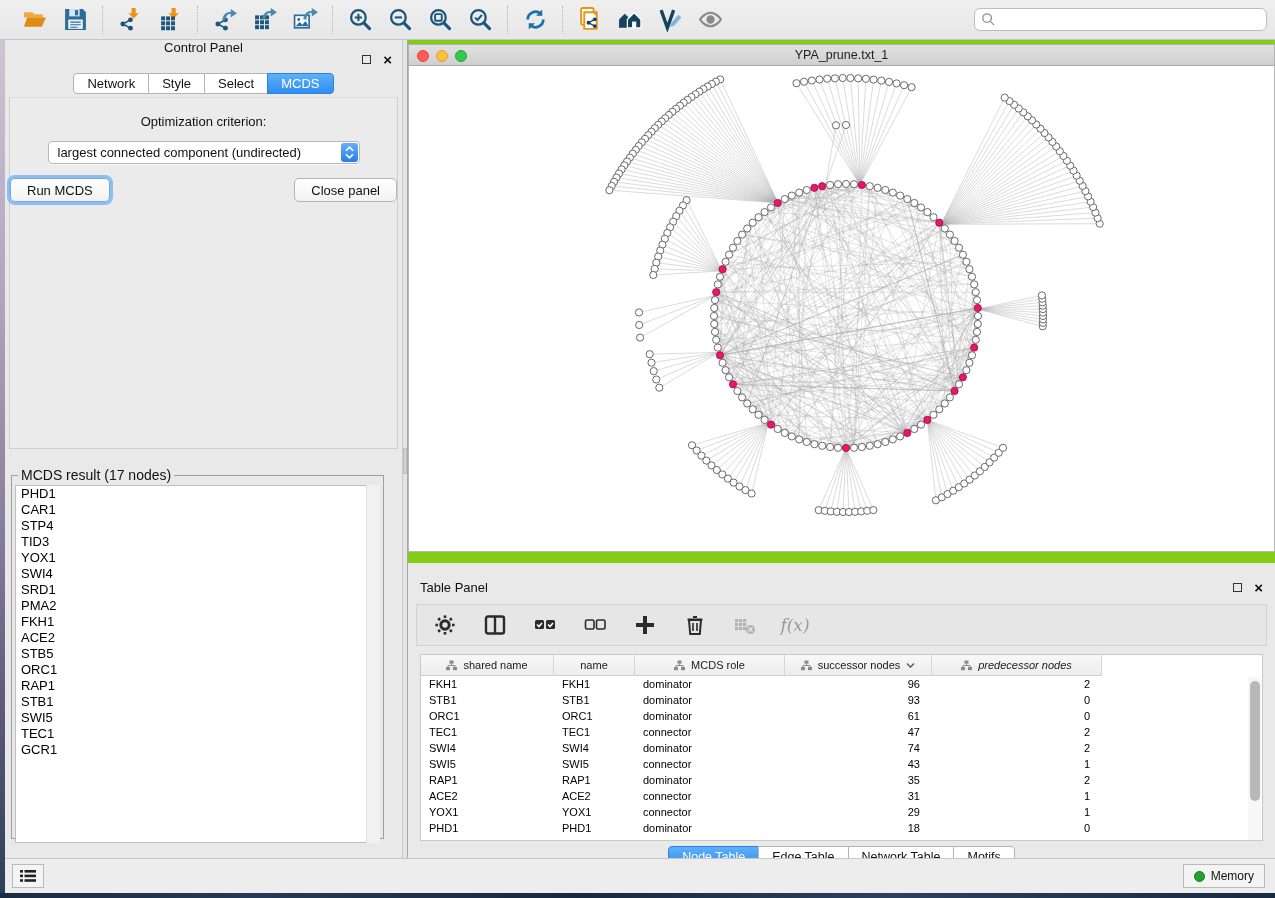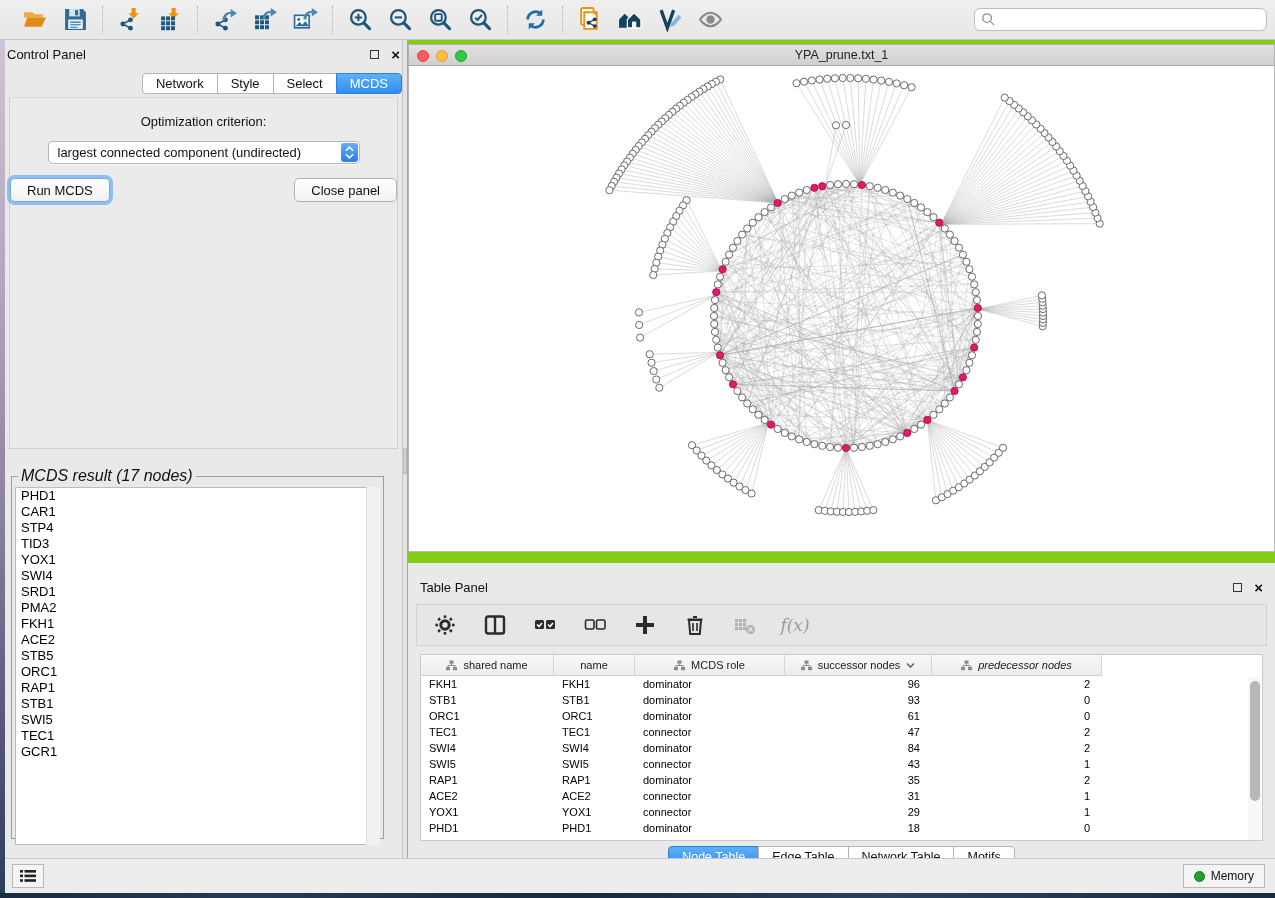--- a/index.html
+++ b/index.html
@@ -20,46 +20,46 @@
   .tb-search .mag { position:absolute; left:7px; top:4px; }
 
   
   .wall-left { position:absolute; left:0; top:40px; width:5px; height:853px;
     background:linear-gradient(#cfc3d4 0%, #b3a4bd 30%, #8d81a0 55%, #5e5a7d 78%, #2c3f58 100%); }
   .wall-bottom { position:absolute; left:0; top:893px; width:1275px; height:5px;
     background:linear-gradient(90deg,#1b2c42,#253a54 20%,#17293e 45%,#2b415c 70%,#182a40 100%); }
 
   
   .control-panel { position:absolute; left:5px; top:40px; width:397px; height:818px; background:#e9e9e9; }
-  .cp-header { height:28px; display:flex; align-items:center; padding:0 2px; }
+  .cp-header { height:28px; display:flex; align-items:center; padding:0 10px;flex-direction:column; }
   .cp-title { font-size:13px; color:#111; }
   .panel-icons { margin-left:auto; display:flex; gap:12px; align-items:center; }
   .float-box { width:9px; height:9px; border:1.5px solid #333; display:inline-block; }
   .close-x { font-size:15px; font-weight:bold; color:#111; line-height:9px; }
-  .cp-tabs { position:absolute; left:0; top:33px; width:100%; display:flex; justify-content:flex-end; }
+  .cp-tabs { position:absolute; left:0; top:33px; width:100%; display:flex; justify-content:center; }
   .seg-tab { height:21px; padding:0 13px; background:#fff; border:1px solid #b4b4b4; margin-left:-1px;
     display:flex; align-items:center; font-size:13px; color:#111; cursor:default; }
   .seg-tab:first-child { border-radius:4px 0 0 4px; margin-left:0; }
   .seg-tab:last-child { border-radius:0 4px 4px 0; }
   .seg-tab.active { background:linear-gradient(#5eb1f8,#2f8df2); border-color:#2f80dd; color:#fff; }
   .cp-inner { position:absolute; left:4px; top:57px; width:389px; height:352px; background:#ebebeb;
     border:1px solid #cfcfcf; border-top-color:#dcdcdc; }
   .opt-label { text-align:center; margin-top:16px; font-size:13px; color:#111; }
   .mac-select { position:relative; margin:12px auto 0; width:312px; height:23px; background:#fff;
     border:1px solid #b8b8b8; border-radius:4px; display:flex; align-items:center; padding:0 24px 0 9px;
     font-size:13px; color:#111; box-shadow:0 1px 0 rgba(255,255,255,.7); }
   .mac-select .stepper { position:absolute; right:1px; top:1px; width:17px; height:19px; border-radius:3px;
     background:linear-gradient(#66aef9,#2a7de9); display:flex; flex-direction:column; align-items:center; justify-content:center; gap:1px; }
   .btn-row { display:flex; justify-content:space-between; gap:13px; margin-top:14px; }
   .mac-btn { height:24px; padding:0 16px; background:linear-gradient(#ffffff,#f2f2f2); border:1px solid #b3b3b3;
     border-radius:5px; font-size:13px; color:#111; display:flex; align-items:center; cursor:default; }
   .mac-btn.focused { box-shadow:0 0 0 3px rgba(110,175,245,.75); border-color:#7aa9e0; }
   .mcds-fieldset { position:absolute; left:6px; top:427px; width:373px; height:372px;
     border:1px solid #9f9f9f; background:#e9e9e9; }
-  .mcds-fieldset legend { font-size:16px; color:#111; padding:0 3px; margin-left:6px;font-style:italic; }
+  .mcds-fieldset legend { font-size:14px; color:#111; padding:0 3px; margin-left:6px; }
   .mcds-list { position:absolute; left:3px; top:2px; width:365px; height:358px; background:#fff;
     border:1px solid #bdbdbd; overflow:hidden; }
   .mcds-scroll { position:absolute; right:0; top:0; width:14px; height:100%; background:#f1f1f1; border-left:1px solid #dedede; }
   .mcds-item { font-size:13px; line-height:16px; padding-left:5px; color:#000; }
 
   
   .v-splitter { position:absolute; left:402px; top:40px; width:6px; height:818px; background:#e4e4e4;
     border-left:1px solid #c9c9c9; border-right:1px solid #a8a8a8; }
   .v-splitter .grip { position:absolute; left:0; top:408px; width:4px; height:26px; background:#d2d2d2; border:1px solid #bdbdbd; }
 
@@ -1335,21 +1335,21 @@
               <div class="nt-cell text" style="width: 133px;">TEC1</div>
               <div class="nt-cell text" style="width: 81px;">TEC1</div>
               <div class="nt-cell text" style="width: 150px;">connector</div>
               <div class="nt-cell num" style="width: 147px;">47</div>
               <div class="nt-cell num" style="width: 170px;">2</div>
             </div>
             <div class="nt-row">
               <div class="nt-cell text" style="width: 133px;">SWI4</div>
               <div class="nt-cell text" style="width: 81px;">SWI4</div>
               <div class="nt-cell text" style="width: 150px;">dominator</div>
-              <div class="nt-cell num" style="width: 147px;">84</div>
+              <div class="nt-cell num" style="width: 147px;">74</div>
               <div class="nt-cell num" style="width: 170px;">2</div>
             </div>
             <div class="nt-row">
               <div class="nt-cell text" style="width: 133px;">SWI5</div>
               <div class="nt-cell text" style="width: 81px;">SWI5</div>
               <div class="nt-cell text" style="width: 150px;">connector</div>
               <div class="nt-cell num" style="width: 147px;">43</div>
               <div class="nt-cell num" style="width: 170px;">1</div>
             </div>
             <div class="nt-row">

